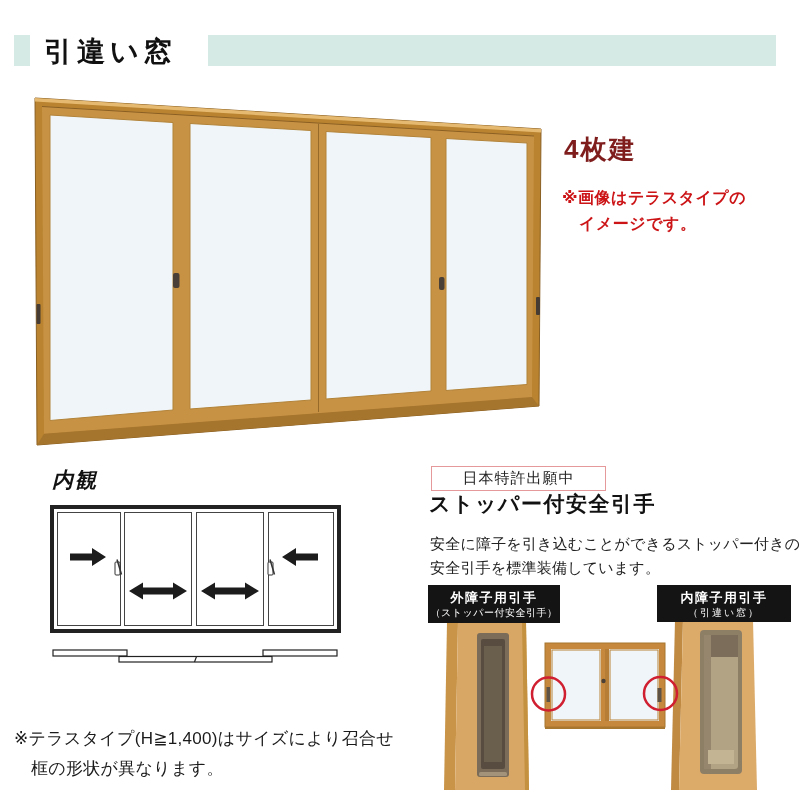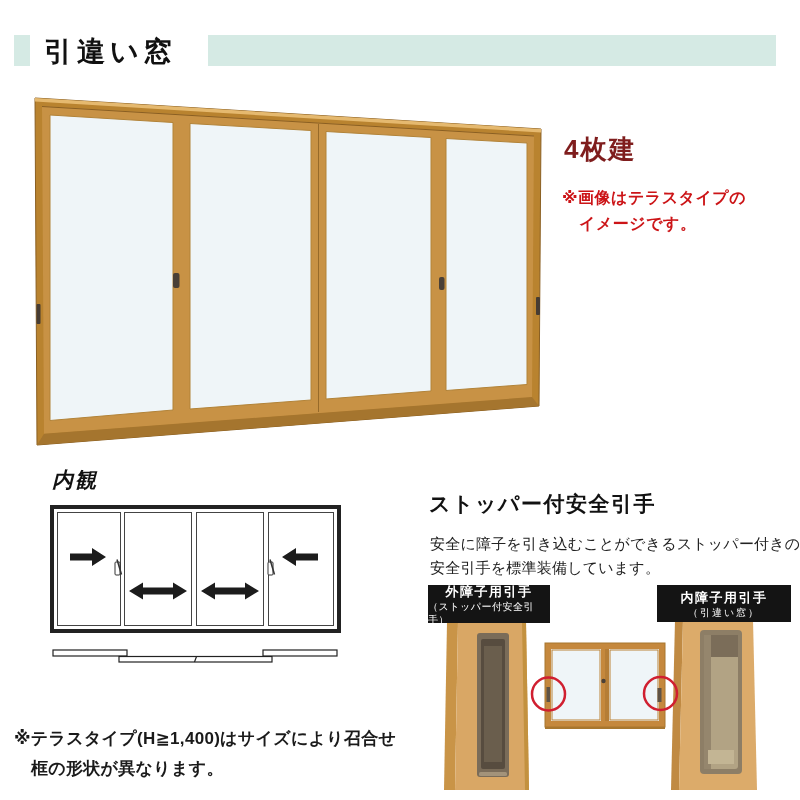--- a/index.html
+++ b/index.html
@@ -22,25 +22,25 @@
   
   .patent-box{left:431px;top:466px;width:173px;height:23px;border:1px solid var(--patent-border);
     display:flex;align-items:center;justify-content:center;font-size:15px;color:#222;letter-spacing:1px;}
   .feature-title{left:429px;top:490px;font-size:21px;font-weight:bold;letter-spacing:1.5px;color:#111;white-space:nowrap;}
   .feature-desc{font-size:15px;color:#222;letter-spacing:0.2px;white-space:nowrap;}
   .feature-desc.l1{left:430px;top:535px;}
   .feature-desc.l2{left:430px;top:559px;}
   .handle-label{background:var(--label-bg);color:#fff;display:flex;flex-direction:column;align-items:center;justify-content:center;z-index:3;}
   .handle-label .t1{font-size:13px;font-weight:bold;letter-spacing:1.5px;line-height:17px;}
   .handle-label .t2{font-size:10px;letter-spacing:0.5px;line-height:13px;}
-  .label-outer{left:428px;top:585px;width:122px;height:38px;}
+  .label-outer{left:428px;top:585px;width:132px;height:38px;}
   .label-inner{left:657px;top:585px;width:134px;height:37px;}
   .label-inner .t2{letter-spacing:2px;}
   
-  .footnote{font-size:17px;color:#1a1a1a;letter-spacing:0.3px;white-space:nowrap;font-weight:700;}
+  .footnote{font-size:17px;color:#1a1a1a;letter-spacing:0.3px;white-space:nowrap;font-weight:400;}
   .footnote.l1{left:14px;top:727px;}
   .footnote.l2{left:31px;top:757px;}
 </style>
 </head>
 <body>
 
 <div id="stage">
 
   <div class="abs accent-square"></div>
   <div class="abs accent-band"></div>
@@ -97,20 +97,21 @@
     </g>
 
     <g>
       <rect x="53" y="650" width="74" height="6" fill="#fff" stroke="#222" stroke-width="1.2"></rect>
       <rect x="119" y="656.5" width="153" height="5.5" fill="#fff" stroke="#222" stroke-width="1.2"></rect>
       <rect x="263" y="650" width="74" height="6" fill="#fff" stroke="#222" stroke-width="1.2"></rect>
       <path d="M196.5,656.5 L194.5,662" stroke="#222" stroke-width="1.2"></path>
     </g>
   </svg>
 
+  <div class="abs patent-box">日本特許出願中</div>
   <div class="abs feature-title">ストッパー付安全引手</div>
   <div class="abs feature-desc l2">安全引手を標準装備しています。</div>
   <div class="abs feature-desc l1">安全に障子を引き込むことができるストッパー付きの</div>
 
   <svg class="abs" style="left:420px;top:580px;" width="380" height="220" viewBox="420 580 380 220">
 
     <g>
       <polygon points="447,622 458,622 455,790 444,790" fill="#c99447"></polygon>
       <polygon points="458,622 526,622 529,790 455,790" fill="#d9a765"></polygon>
       <polygon points="522,622 526,622 529,790 525,790" fill="#c3913f"></polygon>

